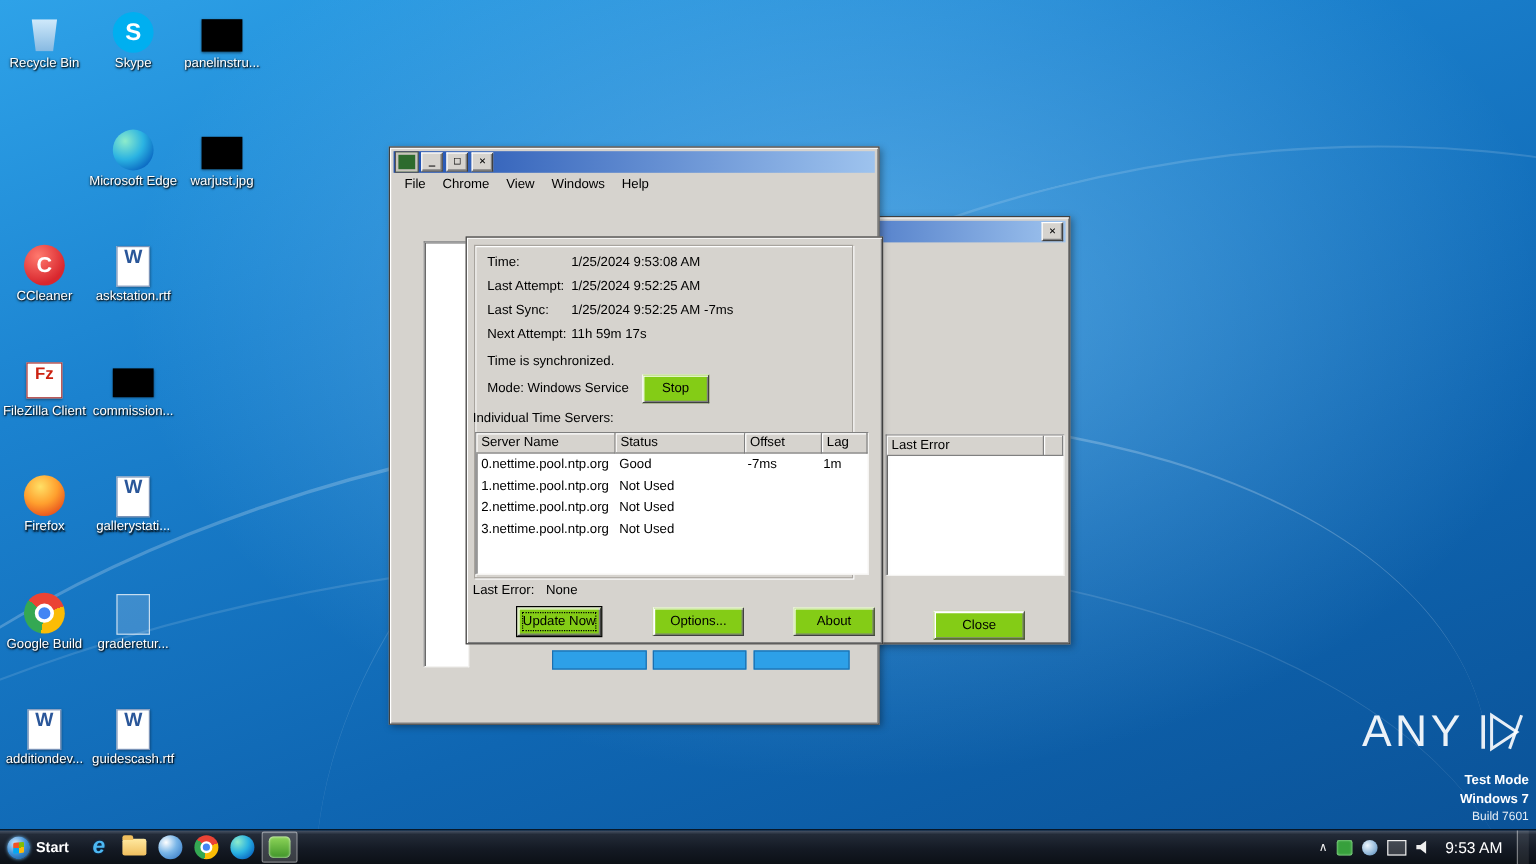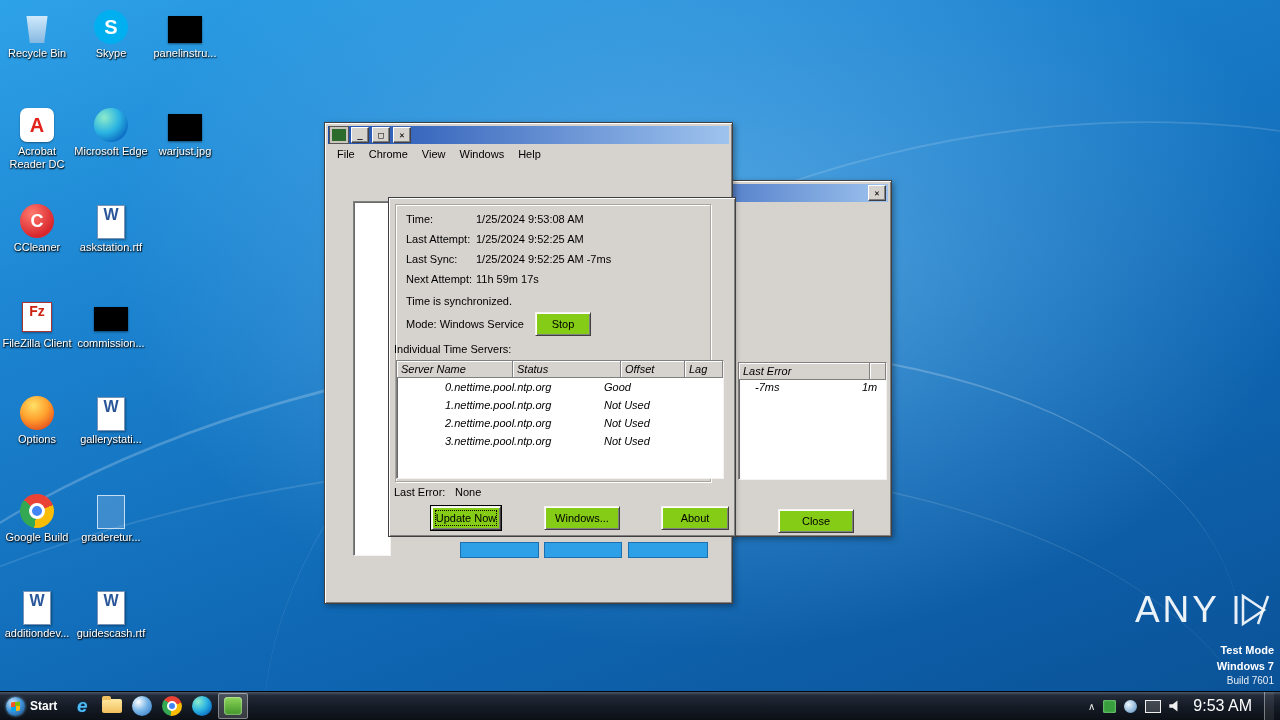--- a/index.html
+++ b/index.html
@@ -45,32 +45,32 @@
     box-shadow:inset 1px 1px 0 #fff, inset -1px -1px 0 #808080, 2px 2px 6px rgba(0,0,0,.35);}
   .titlebar{height:18px;margin:3px 3px 0 3px;background:linear-gradient(to right,#1e4fb0,#9ec3ee);
     display:flex;align-items:center;color:#fff;font-weight:bold;padding:0 2px;gap:3px;}
   .tmicon{width:14px;height:12px;background:#2d6b2d;border:2px solid #c9c4bc;box-shadow:0 0 0 1px #555;}
   .ttl{flex:1;white-space:nowrap;overflow:hidden;font-size:11px;}
   .tb{width:16px;height:14px;display:flex;align-items:center;justify-content:center;font-size:9px;line-height:1;
     font-family:"DejaVu Sans Mono",monospace;background:#d6d3ce;color:#000;
     border:1px solid;border-color:#fff #404040 #404040 #fff;box-shadow:inset -1px -1px 0 #808080;}
   .menubar{display:flex;height:18px;align-items:center;padding-left:2px;margin:1px 3px 0 3px;}
   .menu-item{padding:2px 7px;}
-  .sunken{background:#fff;border:1px solid;border-color:#808080 #f4f3f1 #f4f3f1 #808080;box-shadow:inset 1px 1px 0 #6a6a6a;font-style:italic;}
+  .sunken{background:#fff;border:1px solid;border-color:#808080 #f4f3f1 #f4f3f1 #808080;box-shadow:inset 1px 1px 0 #6a6a6a;}
   .pbtn{position:absolute;display:flex;align-items:center;justify-content:center;background:#84cc16;font-size:11px;
     border:1px solid;border-color:#f4f3f1 #404040 #404040 #f4f3f1;box-shadow:inset 1px 1px 0 #fff, inset -1px -1px 0 #808080;}
   .pbtn.default{outline:1px solid #000;}
   .pbtn.default::after{content:"";position:absolute;inset:3px;border:1px dotted #000;}
 
   
   .lv-head{display:flex;height:17px;}
   .lv-th{display:flex;align-items:center;padding:0 4px;background:#d6d3ce;white-space:nowrap;overflow:hidden;
     border-right:1px solid #808080;border-bottom:1px solid #808080;box-shadow:inset 1px 1px 0 #fff;}
   .lv-row{display:flex;height:18px;align-items:center;}
-  .lv-td{padding:0 4px;white-space:nowrap;overflow:hidden;margin-left:44px;}
+  .lv-td{padding:0 4px;white-space:nowrap;overflow:hidden;}
   .c0{width:107px;flex:none;} .c1{width:99px;flex:none;} .c2{width:55px;flex:none;} .c3{width:52px;flex:none;}
 
   .bluebar{position:absolute;height:16px;background:#2da0e8;border:1px solid #1b6fae;box-sizing:border-box;}
 
   
   .taskbar{position:absolute;left:0;bottom:0;width:1280px;height:28px;z-index:50;display:flex;align-items:center;
     background:linear-gradient(180deg,#4a5668 0,#232b38 12%,#141a24 55%,#0c1016 100%);border-top:1px solid #05070a;}
   .startbtn{display:flex;align-items:center;gap:5px;padding:0 10px 0 6px;height:100%;color:#fff;font-weight:bold;font-size:12px;}
   .orb{width:19px;height:19px;border-radius:50%;background:radial-gradient(circle at 35% 30%, #cfe9ff, #3d8fd6 50%, #144a7e);
     display:flex;align-items:center;justify-content:center;box-shadow:0 0 3px rgba(120,200,255,.8);}
@@ -85,21 +85,21 @@
   .q-chrome{width:20px;height:20px;border-radius:50%;position:relative;background:conic-gradient(from -50deg,#ea4335 0 33.3%,#fbbc05 0 66.6%,#34a853 0 100%);}
   .q-chrome::after{content:"";position:absolute;inset:5px;background:#4285f4;border:2px solid #fff;border-radius:50%;}
   .q-edge{width:20px;height:20px;border-radius:50%;background:radial-gradient(circle at 30% 28%, #8deccb, #2bb3e2 45%, #0c6cc4 80%);}
   .q-green{width:18px;height:18px;border-radius:4px;background:linear-gradient(#8fd65a,#3f9428);box-shadow:inset 0 0 2px #fff;}
   .tray{margin-left:auto;display:flex;align-items:center;gap:8px;color:#fff;padding-right:6px;height:100%;}
   .caret{font-size:10px;color:#eee;}
   .tr-green{width:13px;height:13px;background:#37a03c;border-radius:2px;box-shadow:inset 0 0 2px #cfc;}
   .tr-disc{width:13px;height:13px;border-radius:50%;background:radial-gradient(circle at 35% 35%, #eef8ff, #8fb6d8 60%, #4d7ba6);}
   .tr-net{width:14px;height:11px;border:1px solid #eee;background:rgba(255,255,255,.18);}
   .tr-vol{width:12px;height:12px;background:#eee;clip-path:polygon(0 35%,28% 35%,68% 5%,68% 95%,28% 65%,0 65%);}
-  .clock{font-size:16px;color:#fff;padding:0 4px;}
+  .clock{font-size:13px;color:#fff;padding:0 4px;}
   .showdesk{width:9px;height:100%;border-left:1px solid rgba(255,255,255,.4);background:rgba(255,255,255,.08);}
 
   
   .wm{position:absolute;right:6px;bottom:32px;z-index:40;color:#fff;text-align:right;pointer-events:none;}
   .wm-logo{display:flex;align-items:center;justify-content:flex-end;gap:8px;font-size:37px;letter-spacing:3px;color:rgba(255,255,255,.92);}
   .wm-lines{margin-top:12px;font-size:11px;line-height:1.4;}
   .wm-l1,.wm-l2{font-weight:bold;}
   .wm-l3{font-size:10px;opacity:.9;}
 
   .abs{position:absolute;}
@@ -123,24 +123,20 @@
     <div class="ic circle ic-skype"></div>
     <div class="lbl">Skype</div>
   </div>
   <div class="icell" style="left:148px;top:10px">
     <div class="ic">
         <div class="ic-black"></div>
       </div>
     <div class="lbl">panelinstru...</div>
   </div>
 
-  <div class="icell" style="left:0px;top:108px">
-    <div class="ic ic-acrobat"></div>
-    <div class="lbl">Acrobat Reader DC</div>
-  </div>
   <div class="icell" style="left:74px;top:108px">
     <div class="ic circle ic-edge"></div>
     <div class="lbl">Microsoft Edge</div>
   </div>
   <div class="icell" style="left:148px;top:108px">
     <div class="ic">
         <div class="ic-black"></div>
       </div>
     <div class="lbl">warjust.jpg</div>
   </div>
@@ -164,21 +160,21 @@
   </div>
   <div class="icell" style="left:74px;top:300px">
     <div class="ic">
         <div class="ic-black" style="width:40px;height:24px"></div>
       </div>
     <div class="lbl">commission...</div>
   </div>
 
   <div class="icell" style="left:0px;top:396px">
     <div class="ic circle ic-firefox"></div>
-    <div class="lbl">Options</div>
+    <div class="lbl">Firefox</div>
   </div>
   <div class="icell" style="left:74px;top:396px">
     <div class="ic">
         <div class="ic-page"></div>
       </div>
     <div class="lbl">gallerystati...</div>
   </div>
 
   <div class="icell" style="left:0px;top:494px">
     <div class="ic circle ic-chrome"></div>
@@ -285,21 +281,21 @@
         <div class="lv-td c1">Not Used</div>
         <div class="lv-td c2"></div>
         <div class="lv-td c3"></div>
       </div>
     </div>
 
     <div class="txt" style="left:5px;top:288px">Last Error:</div>
     <div class="txt" style="left:66px;top:288px">None</div>
 
     <div class="pbtn default" style="left:42px;top:308px;width:68px;height:22px">Update Now</div>
-    <div class="pbtn" style="left:155px;top:308px;width:74px;height:22px">Windows...</div>
+    <div class="pbtn" style="left:155px;top:308px;width:74px;height:22px">Options...</div>
     <div class="pbtn" style="left:272px;top:308px;width:66px;height:22px">About</div>
   </div>
 
   <div class="wm">
     <div class="wm-logo">
       <span>ANY</span>
       <svg width="46" height="38" viewBox="0 0 46 38">
         <path d="M8 5 L8 33" stroke="rgba(255,255,255,.9)" stroke-width="3" fill="none"></path>
         <path d="M15 5 L36 19 L15 33 Z" stroke="rgba(255,255,255,.9)" stroke-width="2.5" fill="none"></path>
         <path d="M40 5 L30 33" stroke="rgba(255,255,255,.9)" stroke-width="2.5" fill="none"></path>

